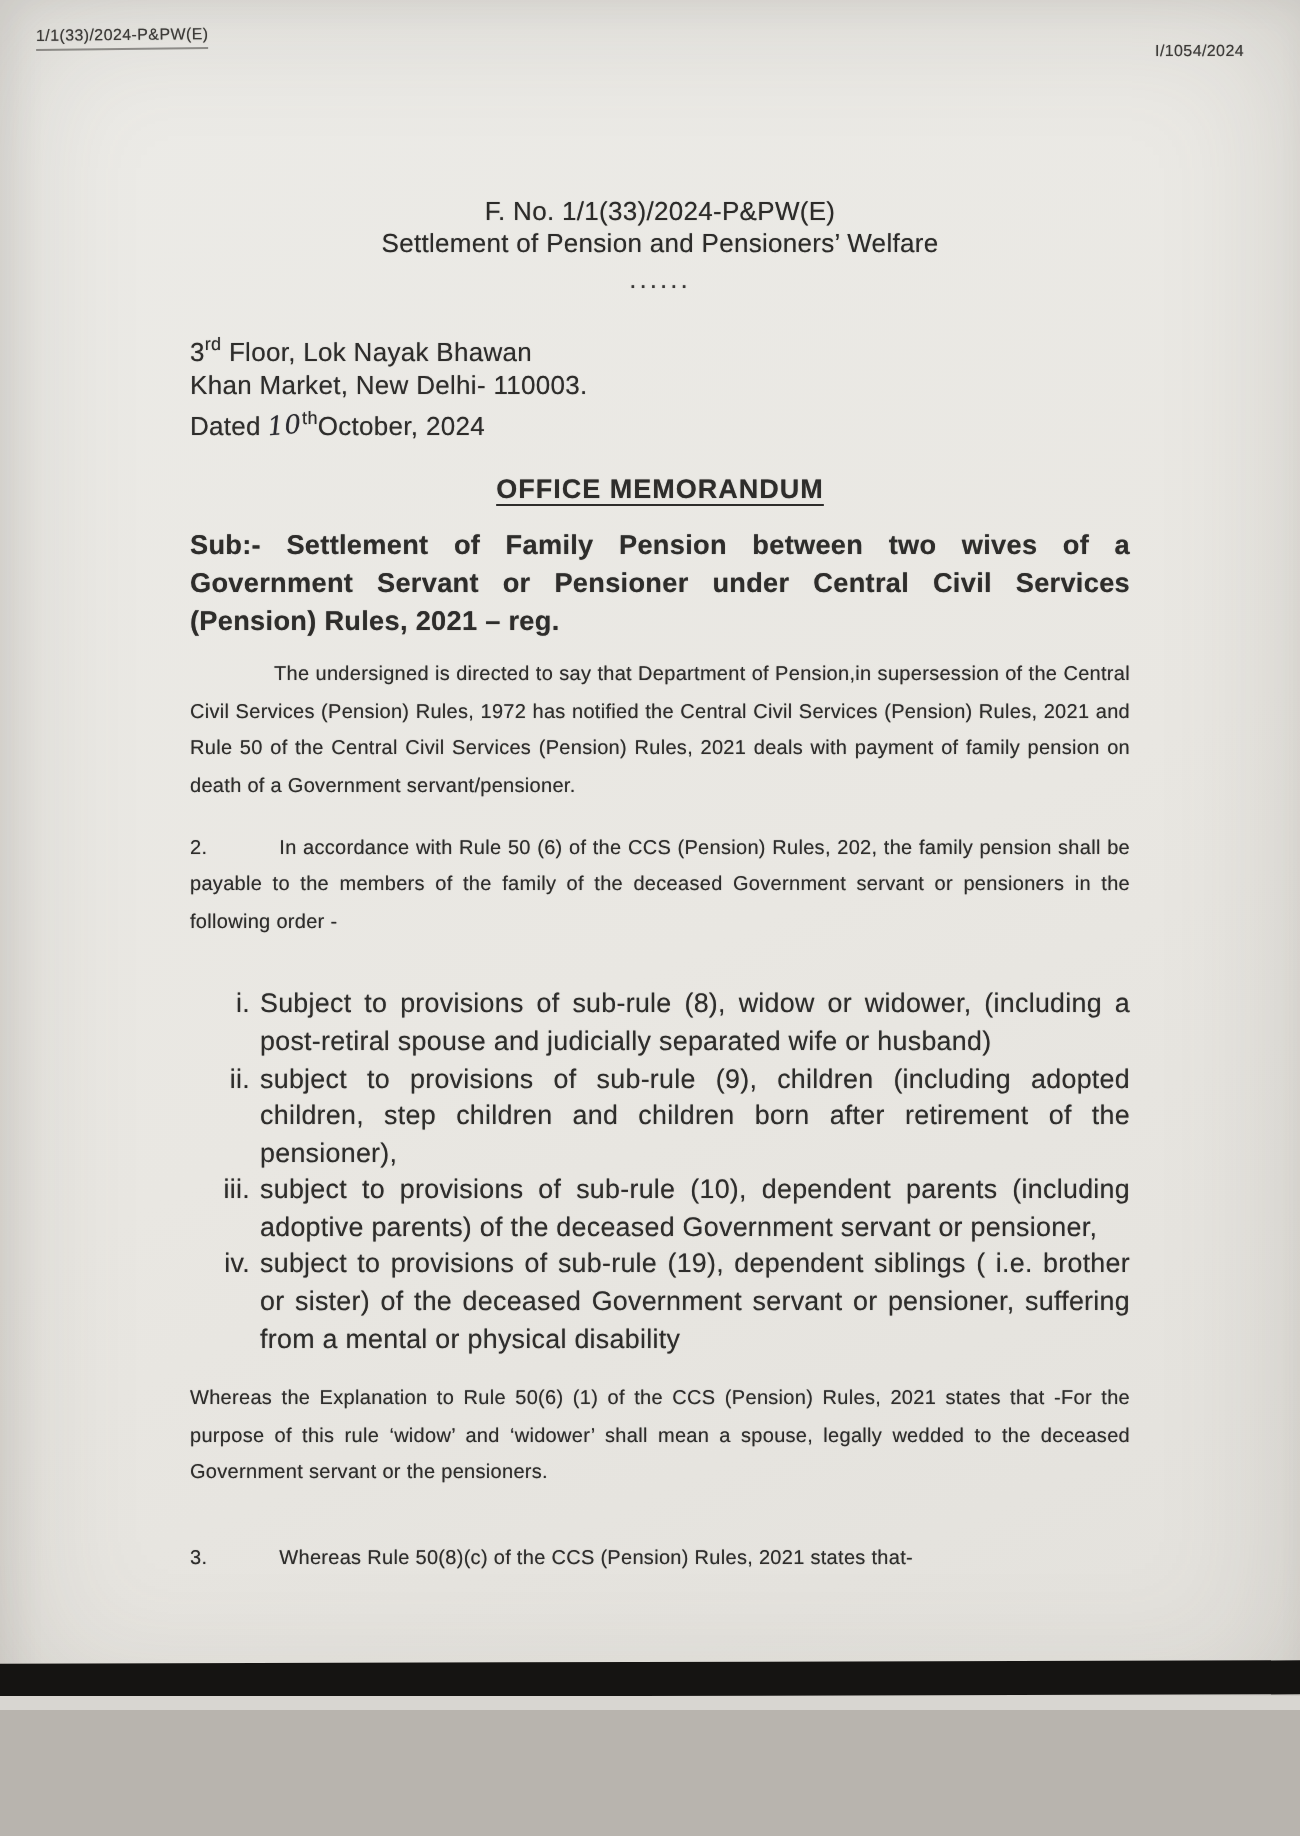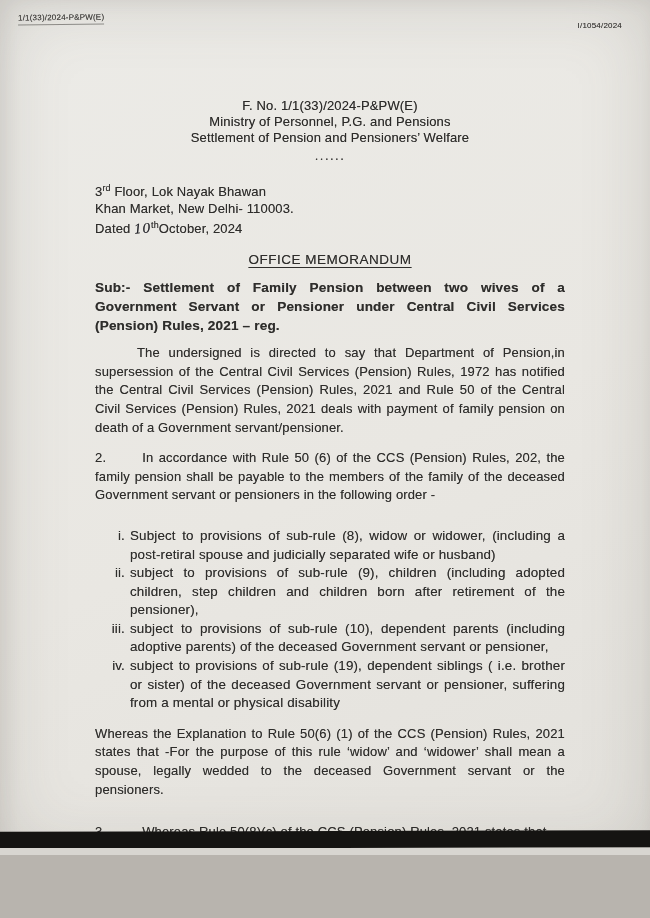--- a/index.html
+++ b/index.html
@@ -58,37 +58,37 @@
     font-family: "DejaVu Serif", serif;
     font-style: italic;
     transform: rotate(-5deg) translateY(-1px);
     color: #2a2a30;
   }
 
   .memo-title {
     margin-top: 14px;
     text-align: center;
     font-size: 13.5px;
-    font-weight: normal;
+    font-weight: bold;
     letter-spacing: 0.5px;
     text-decoration: underline;
     text-underline-offset: 3px;
   }
 
   .subject {
     margin: 11px 0 0 0;
     font-size: 13.6px;
     font-weight: bold;
     line-height: 19px;
     text-align: justify;
   }
 
   .body-para {
     margin: 12px 0 0 0;
-    font-size: 13px;
+    font-size: 10px;
     line-height: 18.6px;
     text-align: justify;
   }
   .body-para.first { margin-top: 9px; text-indent: 42px; }
   .tab { display: inline-block; width: 36px; }
 
   .roman-list {
     margin: 22px 0 0 0;
     padding: 0 0 0 8px;
     list-style: none;
@@ -125,21 +125,20 @@
 
 <div class="page">
 
   <div class="corner-ref tl">1/1(33)/2024-P&amp;PW(E)</div>
   <div class="corner-ref tr">I/1054/2024</div>
 
   <div class="content">
 
     <div class="letterhead">
       <div>F. No. 1/1(33)/2024-P&amp;PW(E)</div>
-      <div>Ministry of Personnel, P.G. and Pensions</div>
       <div>Settlement of Pension and Pensioners’ Welfare</div>
       <div class="dots">......</div>
     </div>
 
     <div class="address">
       <div><span>3</span><sup>rd</sup><span> Floor, Lok Nayak Bhawan</span></div>
       <div>Khan Market, New Delhi- 110003.</div>
       <div><span>Dated </span><span class="handwritten">10</span><sup>th</sup><span>October, 2024</span></div>
     </div>
 

